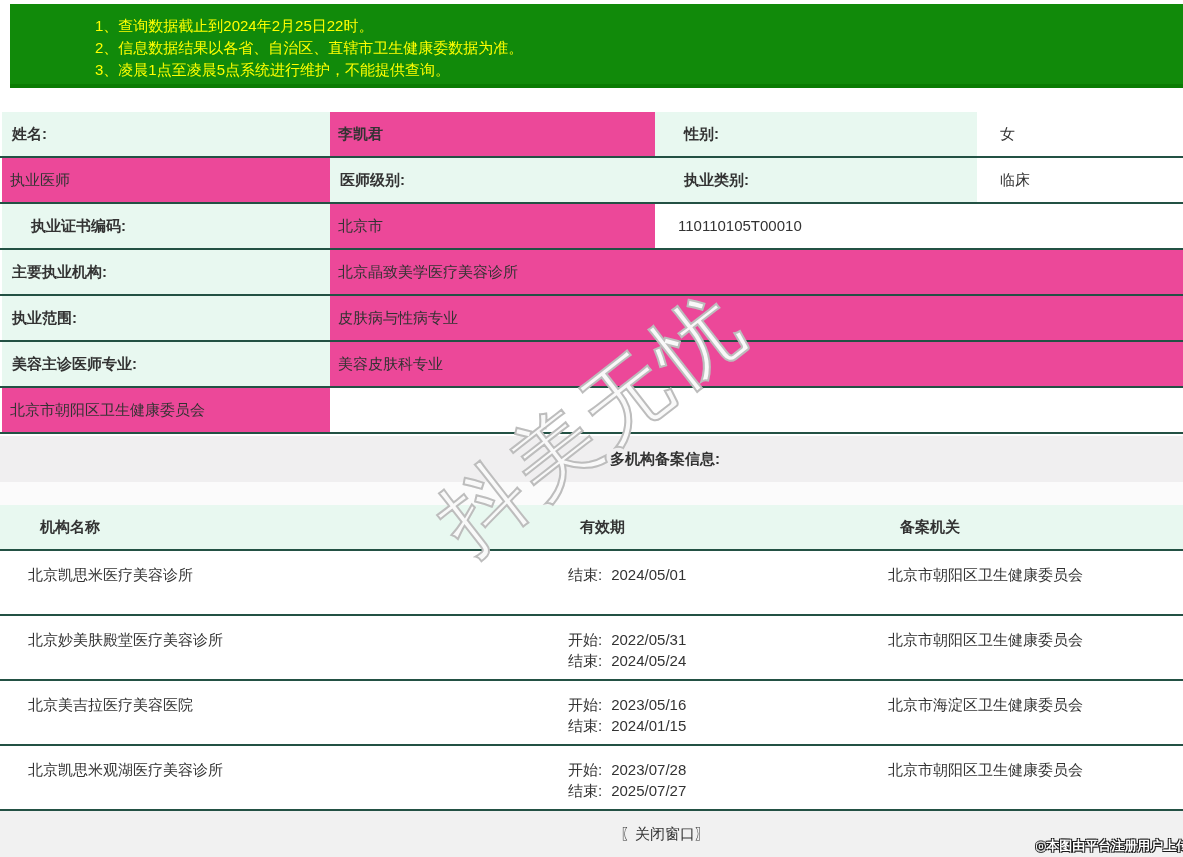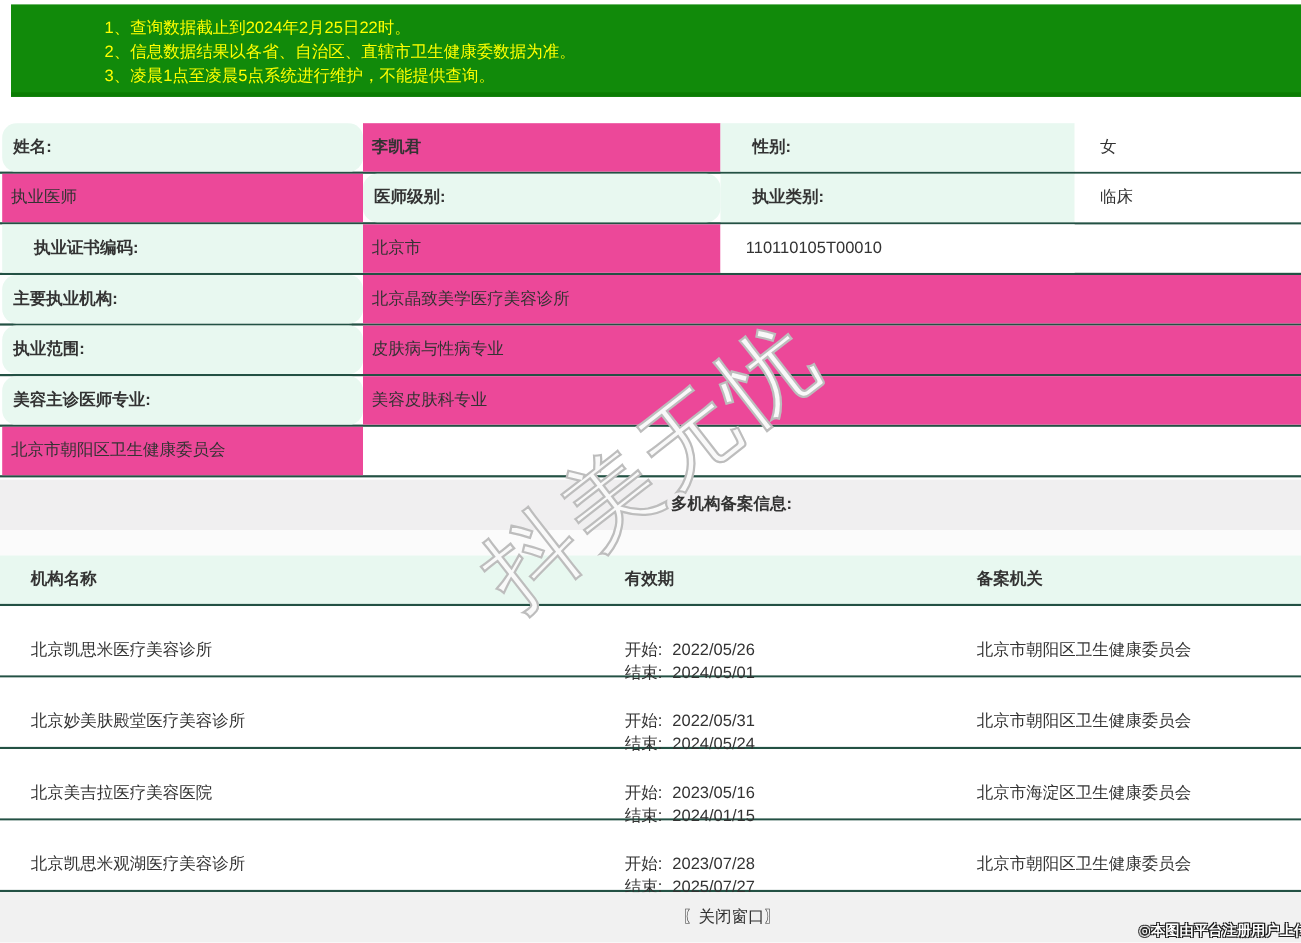--- a/index.html
+++ b/index.html
@@ -29,21 +29,21 @@
 
   
   .t1-row {
     display: grid;
     height: 46px;
     border-bottom: 2px solid #235144;
   }
   .t1-row.pair  { grid-template-columns: 2px 328px 325px 322px 1fr; }
   .t1-row.single{ grid-template-columns: 2px 328px 1fr; }
   .cell { line-height: 44px; white-space: nowrap; overflow: hidden; }
-  .cell.label { background: #e8f8f0; font-weight: bold; padding-left: 10px; border-radius: 13px; }
+  .cell.label { background: #e8f8f0; font-weight: bold; padding-left: 10px; }
   .cell.label2{ background: #e8f8f0; font-weight: bold; padding-left: 29px; }
   .cell.value { background: #ec4899; padding-left: 8px; }
   .cell.value2{ background: #ffffff; padding-left: 23px; }
   .cell.name  { font-weight: bold; }
 
   
   .section-band {
     margin-top: 2px;
     height: 46px;
     background: #f0eff0;
@@ -55,29 +55,29 @@
 
   
   .t2-head {
     display: grid;
     grid-template-columns: 540px 320px 1fr;
     height: 46px;
     background: #e8f8f0;
     border-bottom: 2px solid #235144;
     font-weight: bold;
   }
-  .t2-head > div { line-height: 44px; padding-left: 28px; }
+  .t2-head > div { line-height: 44px; padding-left: 40px; }
   .t2-row {
     display: grid;
     grid-template-columns: 540px 320px 1fr;
     height: 65px;
     background: #ffffff;
     border-bottom: 2px solid #235144;
   }
-  .t2-row > div { padding: 29px 0 0 28px; line-height: 21px; }
+  .t2-row > div { padding: 13px 0 0 28px; line-height: 21px; }
   .t2-row .validity span { display: inline; }
   .t2-row .vlabel { margin-right: 9px; }
 
   
   .footer {
     height: 46px;
     background: #f1f1f1;
     position: relative;
   }
   .close-link {
@@ -178,21 +178,20 @@
   <div>
     <div class="t2-head">
       <div>机构名称</div>
       <div>有效期</div>
       <div>备案机关</div>
     </div>
 
     <div class="t2-row">
       <div>北京凯思米医疗美容诊所</div>
       <div class="validity">
-        <div><span class="vlabel">开始:</span><span>2022/05/26</span></div>
         <div><span class="vlabel">结束:</span><span>2024/05/01</span></div>
       </div>
       <div>北京市朝阳区卫生健康委员会</div>
     </div>
 
     <div class="t2-row">
       <div>北京妙美肤殿堂医疗美容诊所</div>
       <div class="validity">
         <div><span class="vlabel">开始:</span><span>2022/05/31</span></div>
         <div><span class="vlabel">结束:</span><span>2024/05/24</span></div>

